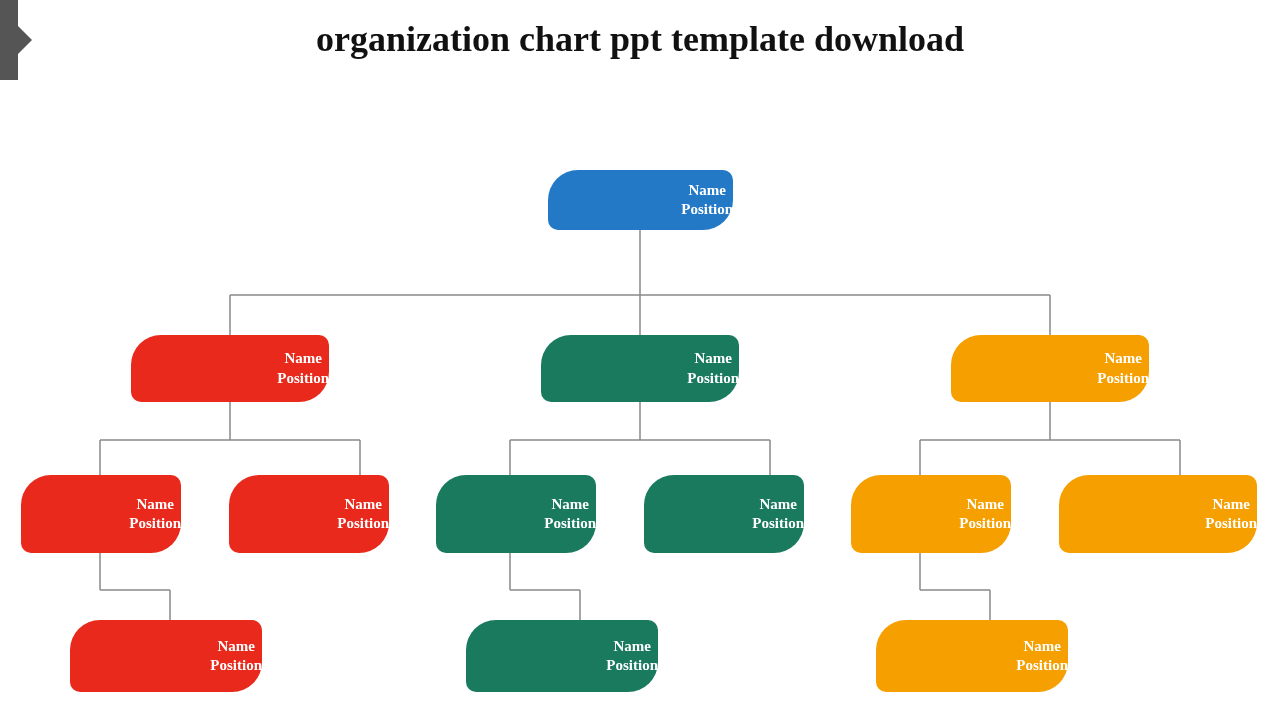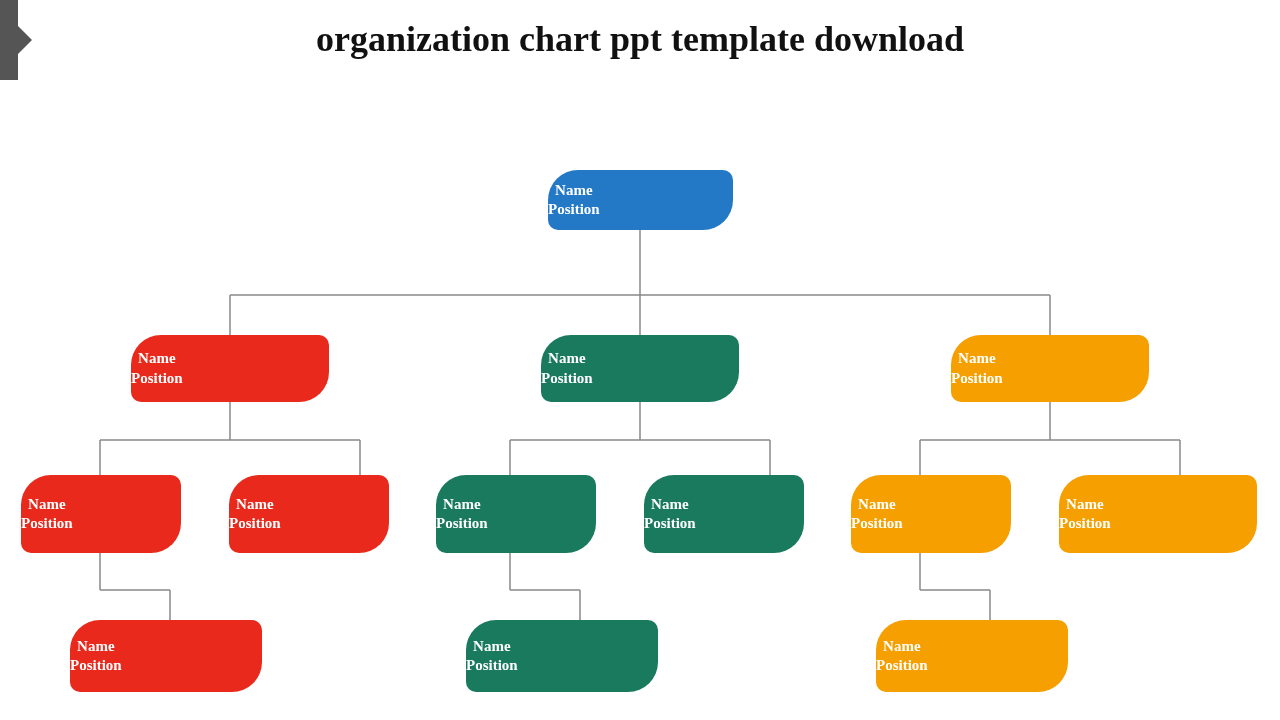--- a/index.html
+++ b/index.html
@@ -45,21 +45,21 @@
       left: 0;
       right: 0;
       bottom: 0;
     }
 
     
     .node {
       position: absolute;
       display: flex;
       align-items: center;
-      justify-content: flex-start;
+      justify-content: flex-end;
       text-align: center;
       color: #fff;
       font-size: 15px;
       font-weight: 600;
       line-height: 1.3;
       border-radius: 30px 10px 30px 10px;
     }
 
     .node-blue { background: #2479c7; }
     .node-red { background: #e8291c; }

